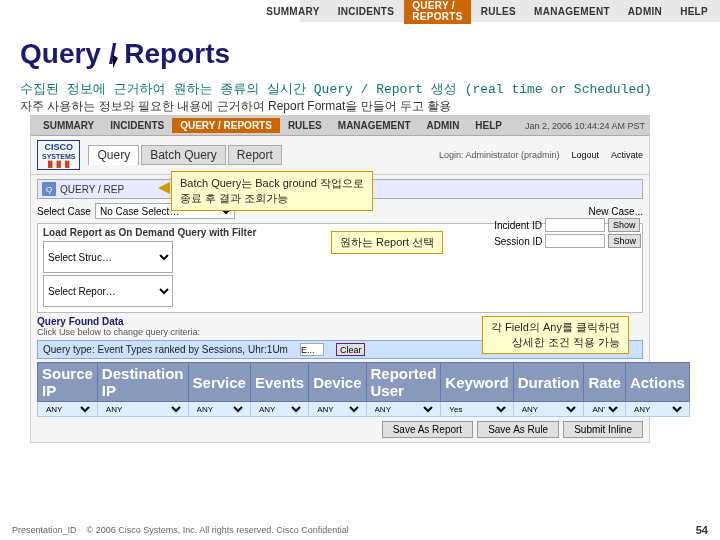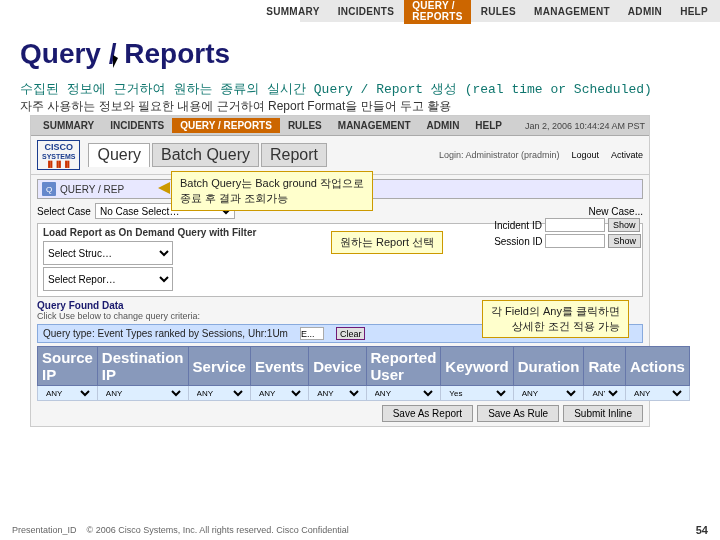--- a/index.html
+++ b/index.html
@@ -127,21 +127,21 @@
       border: 1px solid #1a3c8e;
       padding: 2px 4px;
       display: flex;
       flex-direction: column;
       align-items: center;
       line-height: 1.1;
     }
     .cisco-tab-bar {
       display: flex;
       gap: 2px;
-      font-size: 16px;
+      font-size: 12px;
     }
     .cisco-tab {
       padding: 2px 8px;
       background: #ddd;
       border: 1px solid #aaa;
       cursor: pointer;
       color: #333;
     }
     .cisco-tab.active {
       background: #fff;
@@ -242,21 +242,21 @@
       margin-bottom: 3px;
       font-size: 10px;
     }
     .select-row2 {
       display: flex;
       align-items: center;
       gap: 3px;
       margin-bottom: 2px;
     }
     .small-select {
-      height: 24px;
+      height: 32px;
       font-size: 10px;
       border: 1px solid #aaa;
       background: white;
       width: 130px;
     }
     .side-fields {
       position: absolute;
       right: 8px;
       top: 102px;
       display: flex;

